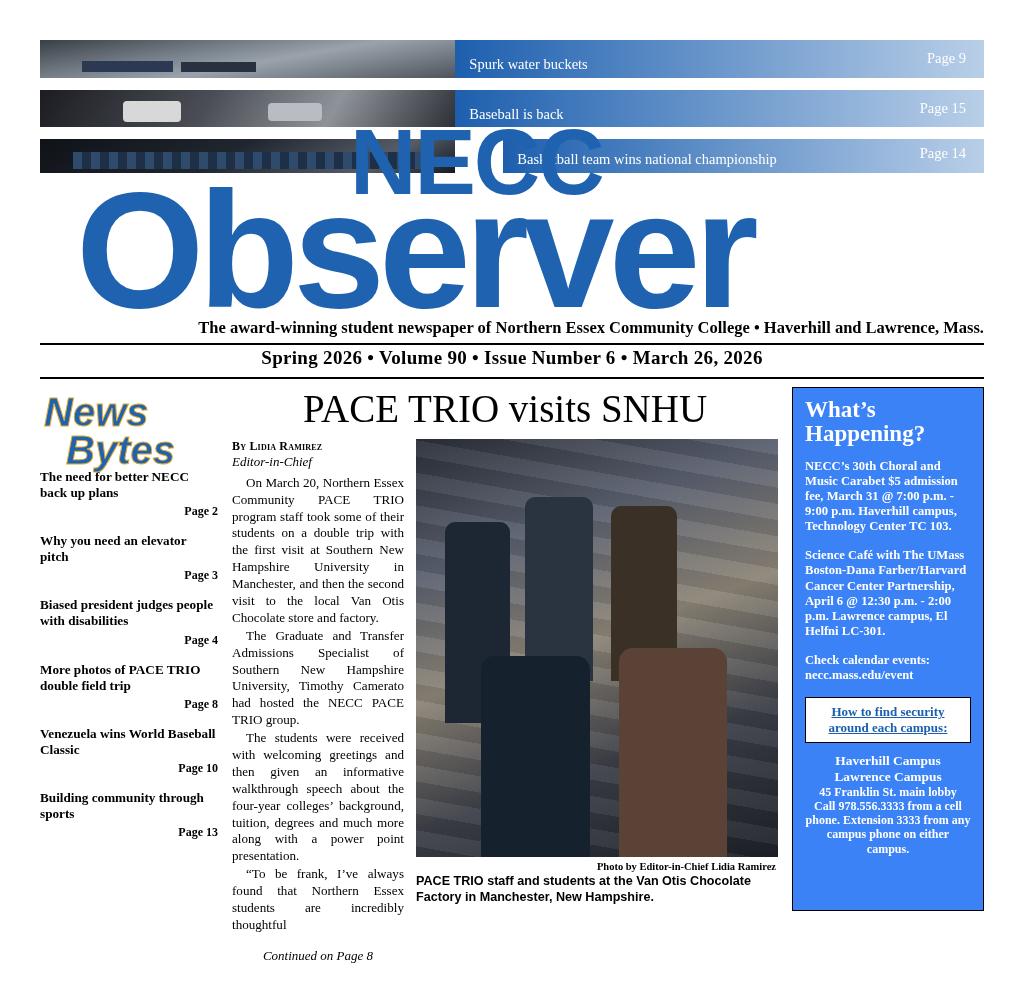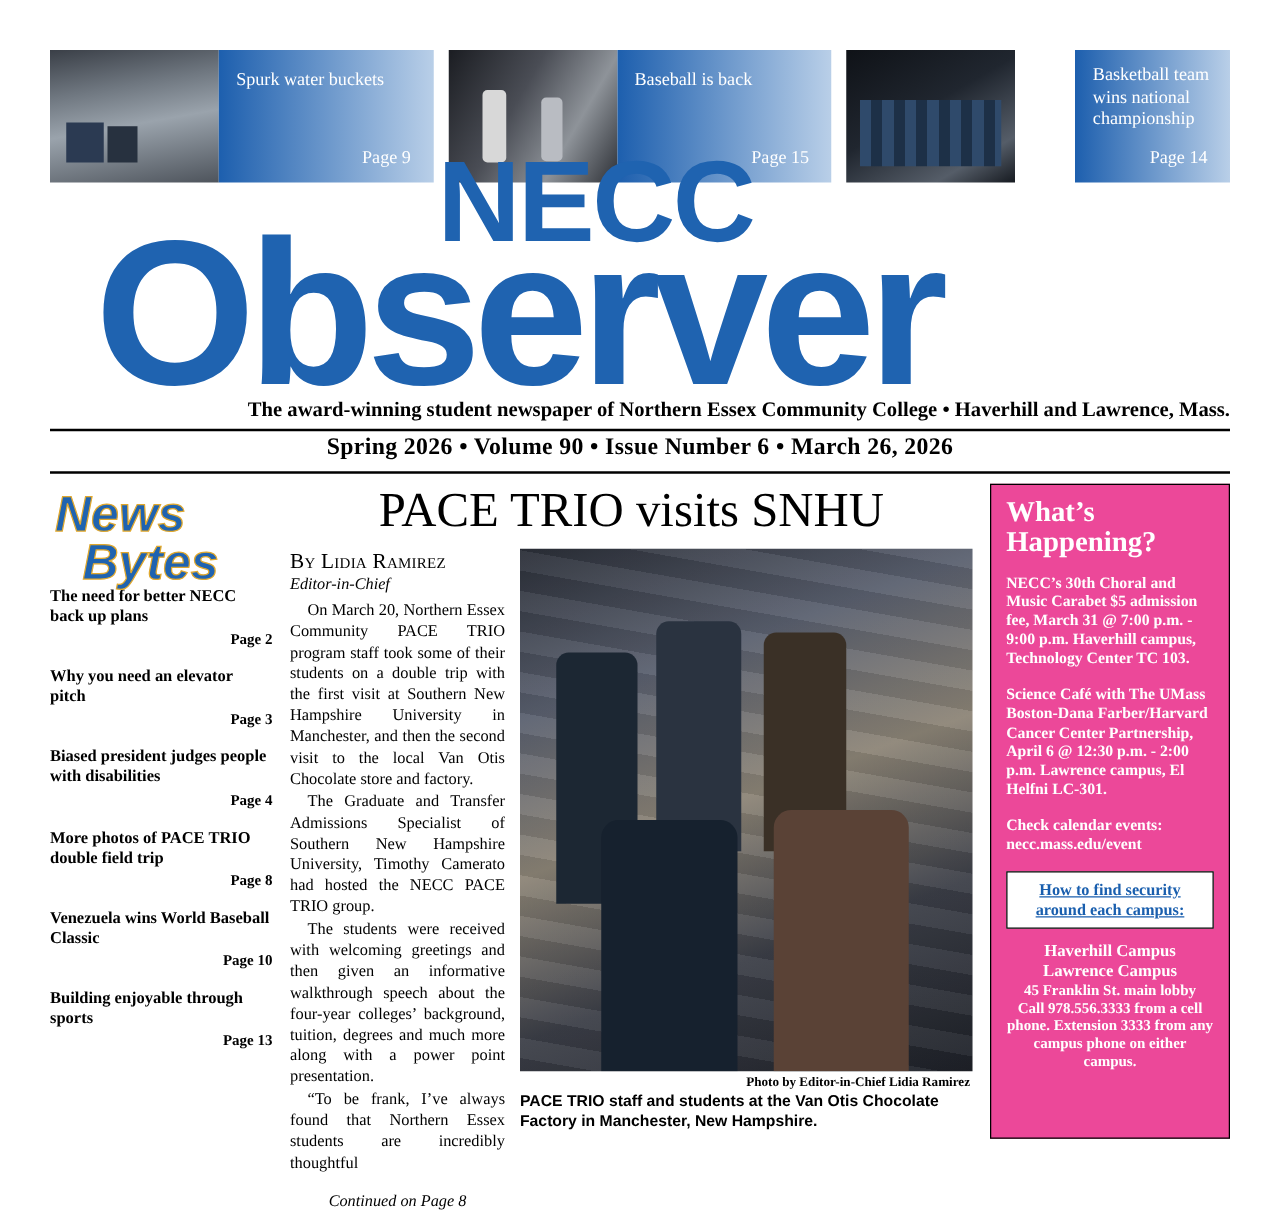--- a/index.html
+++ b/index.html
@@ -8,21 +8,21 @@
     width:1024px; height:983px;
     background:#ffffff;
     font-family:"Liberation Serif", serif;
     color:#000;
     overflow:hidden;
     position:relative;
   }
   .page { width:1024px; height:983px; position:relative; padding:0 40px; }
 
   
-  .teasers { display:flex; gap:12px; padding-top:40px; height:116px; }
+  .teasers { display:flex; gap:12px; padding-top:40px; height:116px;flex-direction:column; }
   .teaser { flex:1; display:flex; height:106px; position:relative; }
   .teaser-photo { width:40%; height:100%; position:relative; overflow:hidden; }
   .teaser-text {
     flex:1; height:100%;
     background:linear-gradient(to right, #1d5fae, #b9cfe8);
     color:#fff; position:relative;
     padding:16px 10px 4px 14px;
     font-family:"Liberation Serif", serif;
     font-size:14.5px; line-height:1.22;
   }
@@ -100,21 +100,21 @@
   }
 
   
   .headline {
     font-family:"Liberation Serif", serif;
     font-weight:normal; font-size:39px; text-align:center;
     line-height:1.02; margin:2px 0 10px 0;
   }
   .art-wrap { display:flex; gap:12px; }
   .art-col { width:172px; }
-  .byline { font-weight:normal; font-size:17px; font-variant:small-caps; letter-spacing:0.2px;}
+  .byline { font-weight:bold; font-size:12px; font-variant:small-caps; letter-spacing:0.2px;}
   .byline-title { font-style:italic; font-size:13px; margin-bottom:5px; }
   .art-p {
     font-size:13.1px; line-height:1.29; text-align:justify;
     text-indent:14px; margin:0 0 1px 0;
     hyphens:auto;
   }
   .continued { font-style:italic; font-size:13px; text-align:center; margin-top:14px; }
 
   .photo-col { flex:1; }
   .main-photo {
@@ -131,21 +131,21 @@
   .photo-credit {
     text-align:right; font-weight:bold; font-size:10.5px; padding:4px 2px 2px 0;
   }
   .photo-caption {
     font-family:"Liberation Sans", sans-serif;
     font-weight:bold; font-size:12.6px; line-height:1.25;
   }
 
   
   .whats-box {
-    background:#ec4899; border:1px solid #000;
+    background:#3b82f6; border:1px solid #000;
     padding:10px 12px 14px 12px; height:524px;
   }
   .wh-title {
     font-family:"Liberation Serif", serif;
     font-weight:bold; font-size:23px; color:#fff;
     line-height:1.06; margin-bottom:12px;
   }
   .wh-item {
     font-family:"Liberation Serif", serif;
     font-weight:bold; font-size:12.6px; color:#fff;
@@ -226,21 +226,21 @@
       </div>
       <div class="nb-item">
         <div class="nb-title">More photos of PACE TRIO double field trip</div>
         <div class="nb-page">Page 8</div>
       </div>
       <div class="nb-item">
         <div class="nb-title">Venezuela wins World Baseball Classic</div>
         <div class="nb-page">Page 10</div>
       </div>
       <div class="nb-item">
-        <div class="nb-title">Building enjoyable through sports</div>
+        <div class="nb-title">Building community through sports</div>
         <div class="nb-page">Page 13</div>
       </div>
     </div>
 
     <div class="col-mid">
       <div class="headline">PACE TRIO visits SNHU</div>
 
       <div class="art-wrap">
         <div class="art-col">
           <div class="byline">By Lidia Ramirez</div>

